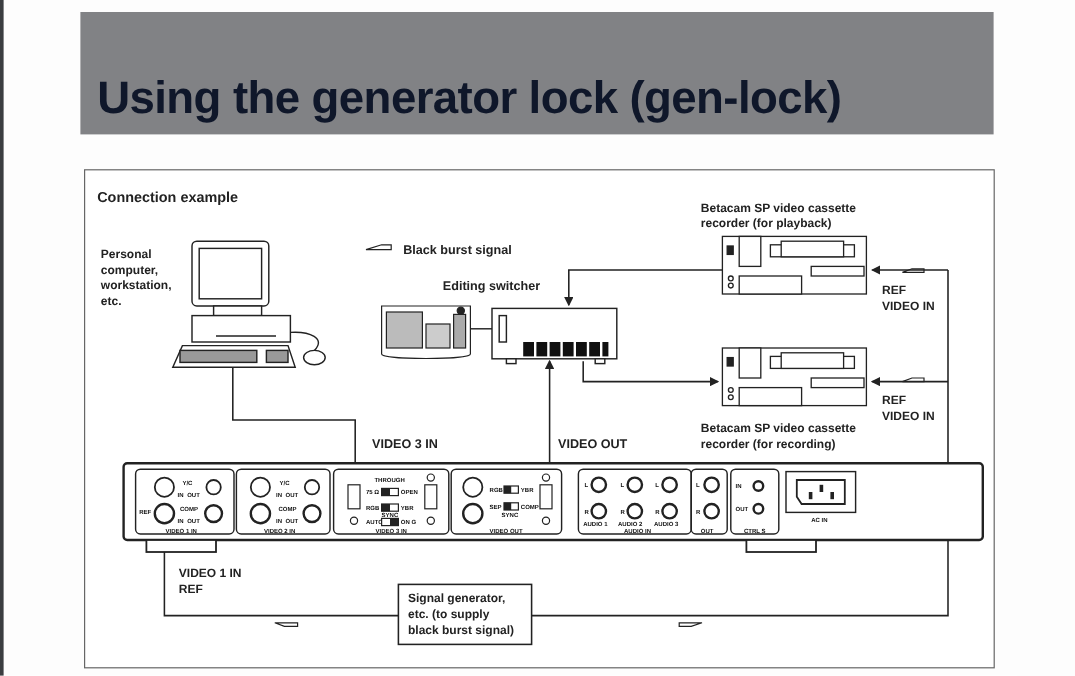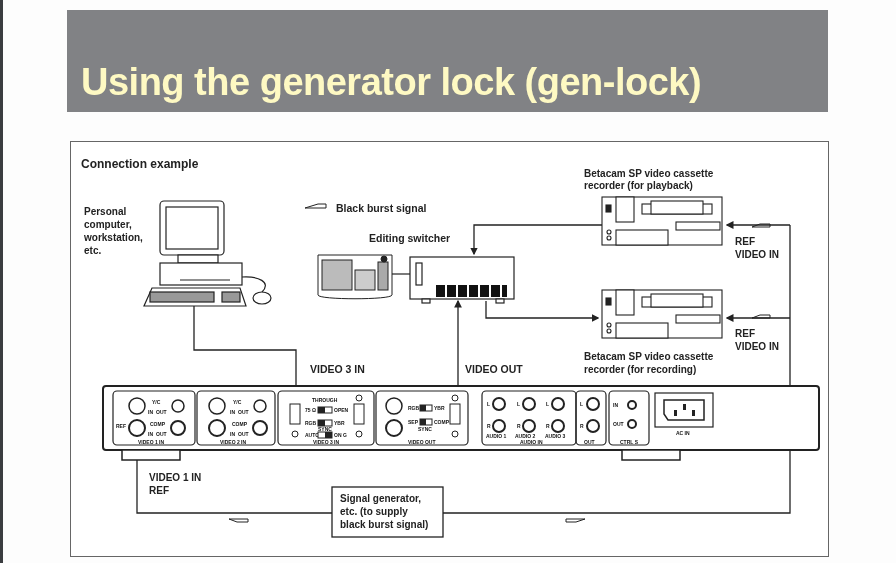--- a/index.html
+++ b/index.html
@@ -1,20 +1,20 @@
 <!DOCTYPE html>
 <html><head>
 <meta charset="utf-8">
 <style>
   html, body { margin:0; padding:0; }
   body { width:896px; height:563px; background:#fdfdfd; position:relative; overflow:hidden;
          font-family:"Liberation Sans", sans-serif; }
   .left-edge { position:absolute; left:0; top:0; width:3px; height:563px; background:#3b3d40; }
   .title-bar { position:absolute; left:67px; top:10px; width:761px; height:102px; background:#818285; }
-  .title-bar h1 { position:absolute; left:14px; bottom:8px; margin:0; color:#fef9c3; font-size:38px;
+  .title-bar h1 { position:absolute; left:14px; bottom:8px; margin:0; color:#0f172a; font-size:38px;
                   font-weight:bold; letter-spacing:-0.5px; font-family:"Liberation Sans", sans-serif; }
   .frame { position:absolute; left:70px; top:141px; width:757px; height:414px; border:1px solid #666; background:#fff; }
   svg { position:absolute; left:0; top:0; }
   .lbl { font-family:"Liberation Sans", sans-serif; font-weight:bold; fill:#222; }
   .tiny { font-family:"Liberation Sans", sans-serif; font-weight:bold; fill:#111; font-size:5px; }
 </style>
 </head>
 <body>
 
 <div class="left-edge"></div>

